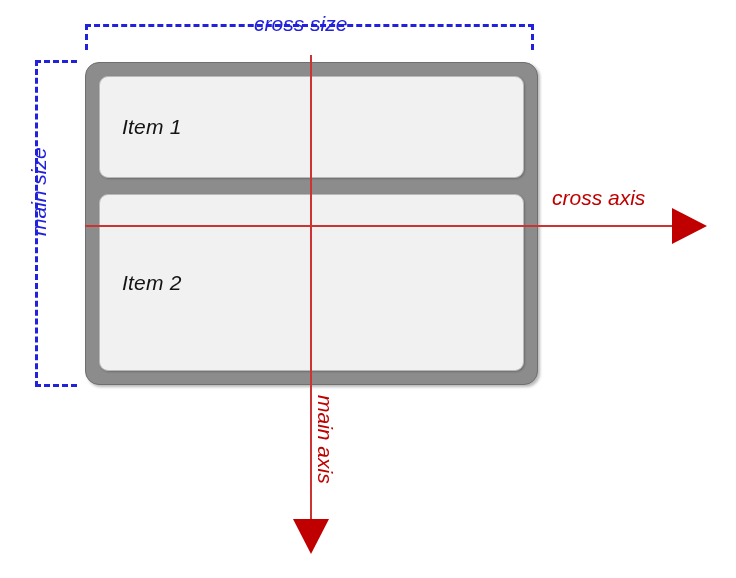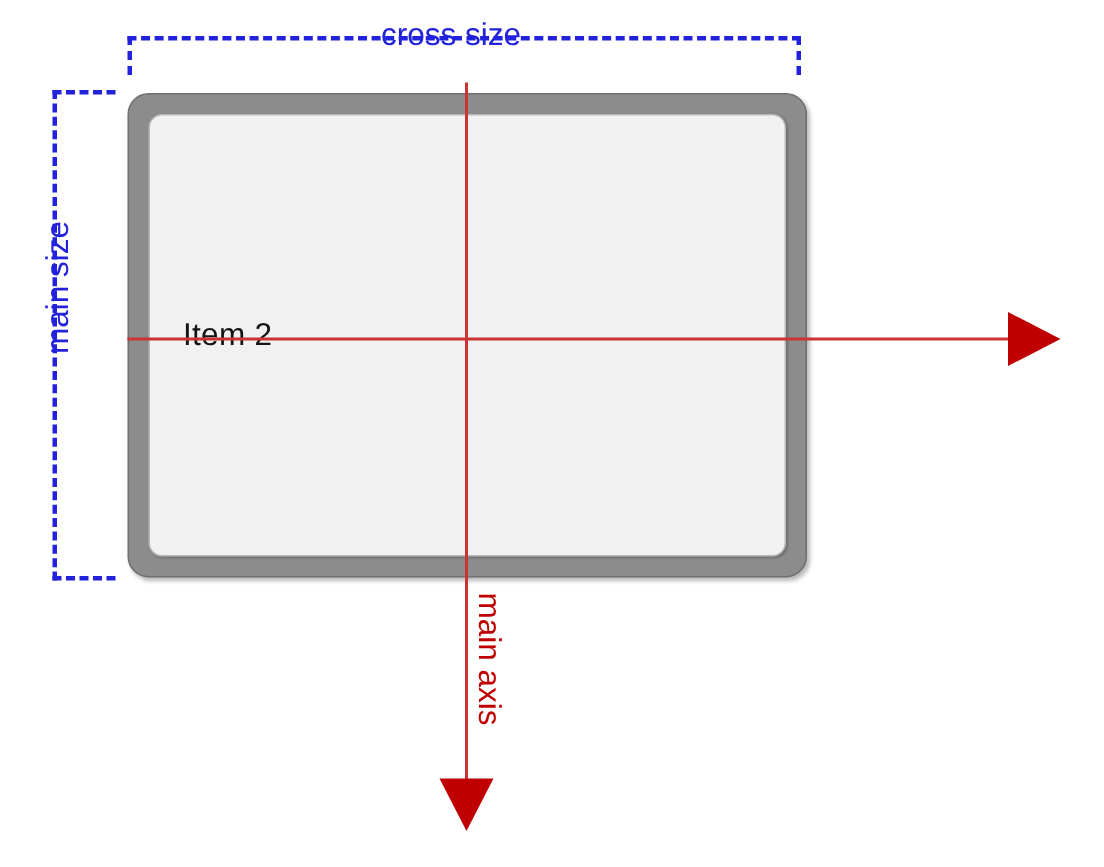--- a/index.html
+++ b/index.html
@@ -9,20 +9,21 @@
   }
   body {
     font-family: "Liberation Sans", sans-serif;
   }
   #canvas {
     position: relative;
     width: 711px;
     height: 578px;
     background: #ffffff;
     overflow: hidden;
+    font-style: italic;
   }
 
   
   .flex-container {
     position: absolute;
     left: 85px;
     top: 62px;
     width: 453px;
     height: 323px;
     box-sizing: border-box;
@@ -183,25 +184,29 @@
   <div class="bracket bracket-cross-tick-left"></div>
   <div class="bracket bracket-cross-tick-right"></div>
   <div class="dim-label label-cross-size">cross size</div>
 
   <div class="bracket bracket-main-line"></div>
   <div class="bracket bracket-main-tick-top"></div>
   <div class="bracket bracket-main-tick-bottom"></div>
   <div class="dim-label label-main-size">main size</div>
 
   <div class="flex-container">
+    <div class="flex-item item-1">
+      <span>Item 1</span>
+    </div>
     <div class="flex-item item-2">
       <span>Item 2</span>
     </div>
   </div>
 
   <div class="axis-line axis-line-cross"></div>
   <div class="arrowhead arrowhead-cross"></div>
+  <div class="axis-label label-cross-axis">cross axis</div>
 
   <div class="axis-line axis-line-main"></div>
   <div class="arrowhead arrowhead-main"></div>
   <div class="axis-label label-main-axis">main axis</div>
 
 </div>
 
 </body></html>

